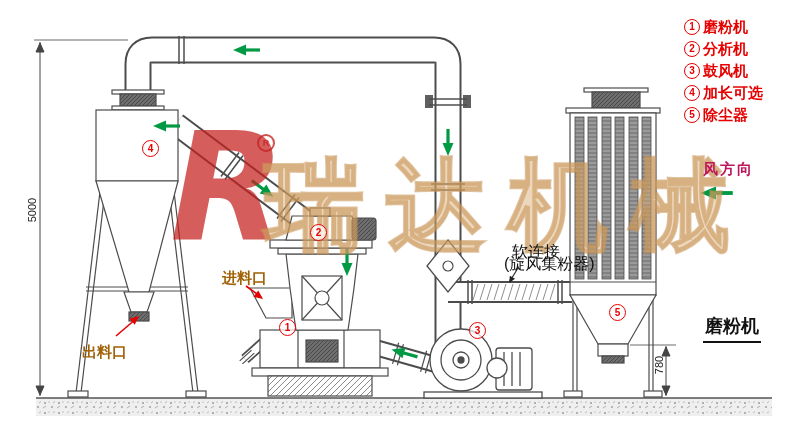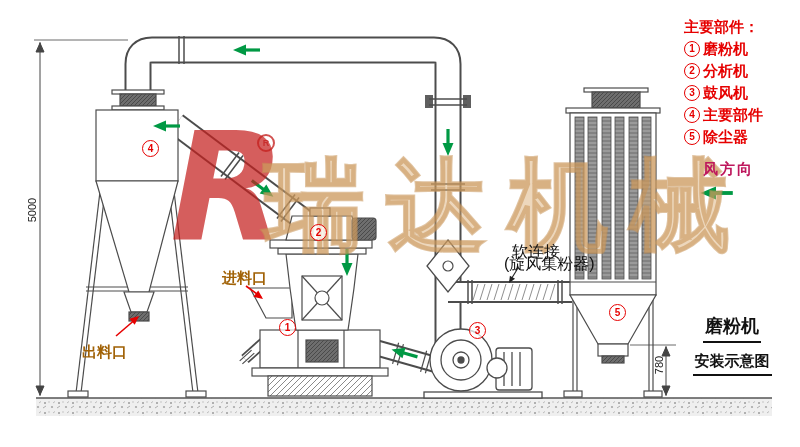--- a/index.html
+++ b/index.html
@@ -250,36 +250,35 @@
     </g>
   </svg>
 
   <div class="watermark">
     <span class="wm-r">R</span>
     <span class="wm-reg">R</span>
     <span class="wm-text">瑞达机械</span>
   </div>
 
   <div class="lab legend">
-    <div>主要部件：</div>
     <div class="legend-item">
       <span class="cnum">1</span>
       <span>磨粉机</span>
     </div>
     <div class="legend-item">
       <span class="cnum">2</span>
       <span>分析机</span>
     </div>
     <div class="legend-item">
       <span class="cnum">3</span>
       <span>鼓风机</span>
     </div>
     <div class="legend-item">
       <span class="cnum">4</span>
-      <span>主要部件</span>
+      <span>加长可选</span>
     </div>
     <div class="legend-item">
       <span class="cnum">5</span>
       <span>除尘器</span>
     </div>
   </div>
 
   <div class="lab wind">风方向</div>
 
   <span class="lab badge" style="left:279px;top:319px">1</span>
@@ -292,16 +291,15 @@
   <div class="lab red-label" style="left:222px;top:269px">进料口</div>
 
   <div class="lab small-label" style="left:512px;top:242px">软连接</div>
   <div class="lab small-label" style="left:504px;top:254px">(旋风集粉器)</div>
 
   <div class="lab dim" style="left:12px;top:204px">5000</div>
   <div class="lab dim" style="left:642px;top:359px;width:34px">780</div>
 
   <div class="lab title-block">
     <div class="t1"><span>磨粉机</span></div>
-    <div class="t2"><span>安装示意图</span></div>
   </div>
 
 </div>
 
 </body></html>

